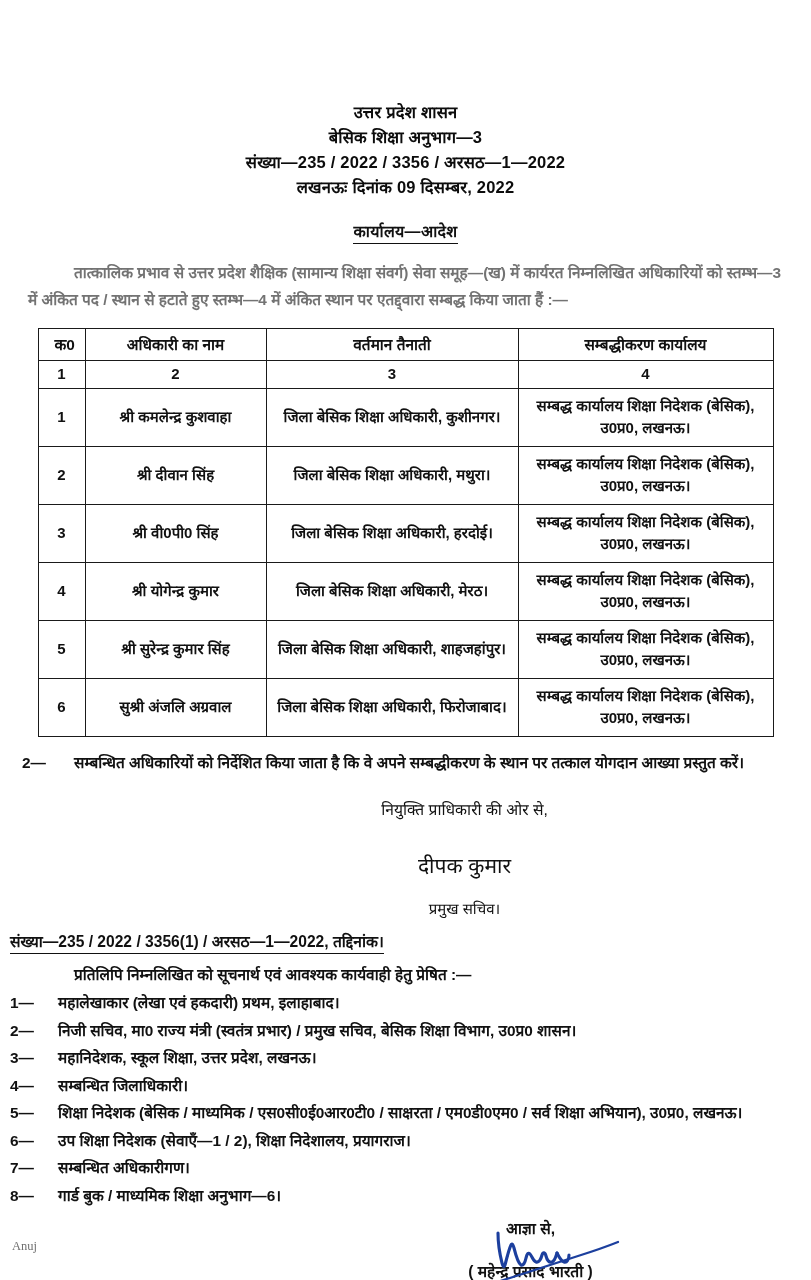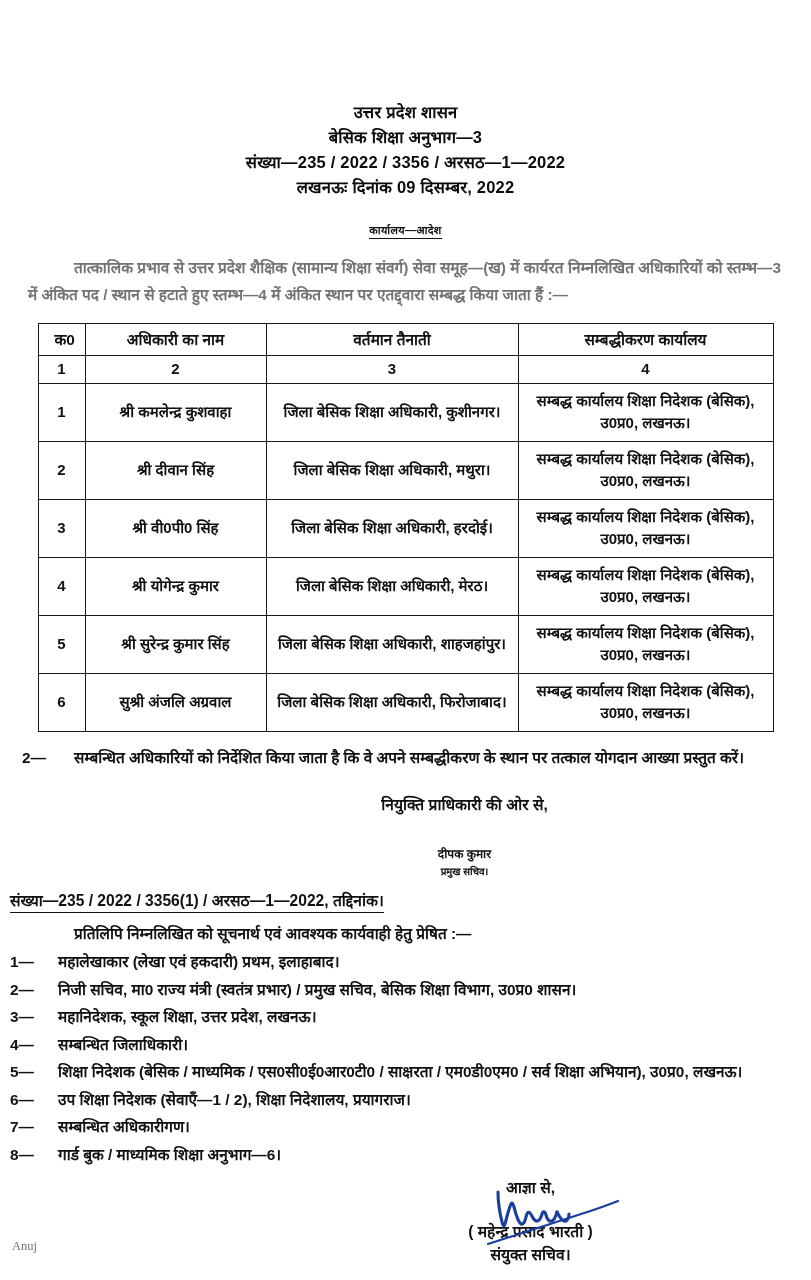--- a/index.html
+++ b/index.html
@@ -33,21 +33,21 @@
     font-weight: 700;
     letter-spacing: 0.2px;
     color: #0c0c0c;
   }
 
   .order-title-wrap {
     text-align: center;
     margin-top: 20px;
   }
   .order-title {
-    font-size: 11px;
+    font-size: 16px;
     font-weight: 700;
     display: inline-block;
     border-bottom: 1.6px solid #111;
     padding-bottom: 1px;
     letter-spacing: .3px;
   }
 
   
   .intro {
     margin: 16px 30px 0 28px;
@@ -111,26 +111,26 @@
     display: inline-block;
     width: 52px;
   }
 
   
   .sigblock1 {
     margin-top: 22px;
     text-align: center;
     padding-left: 118px;
     font-size: 15.6px;
-    font-weight: 700;
+    font-weight: 400;
     line-height: 1.55;
   }
   .sigblock1 .auth { margin-bottom: 28px; }
-  .sigblock1 .nm  { font-size: 12px; }
-  .sigblock1 .desig { font-size: 10px; }
+  .sigblock1 .nm  { font-size: 21px; }
+  .sigblock1 .desig { font-size: 15px; margin-top: 14px; }
 
   
   .refno-wrap {
     margin: 10px 0 0 10px;
   }
   .refno {
     display: inline-block;
     font-size: 15.6px;
     font-weight: 700;
     border-bottom: 1.6px solid #111;

